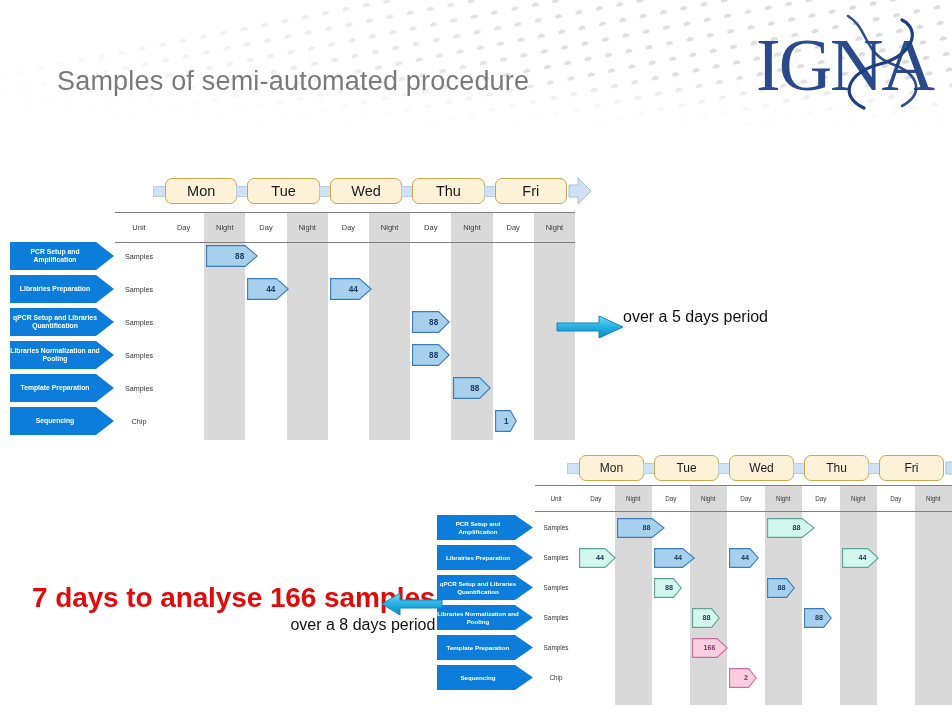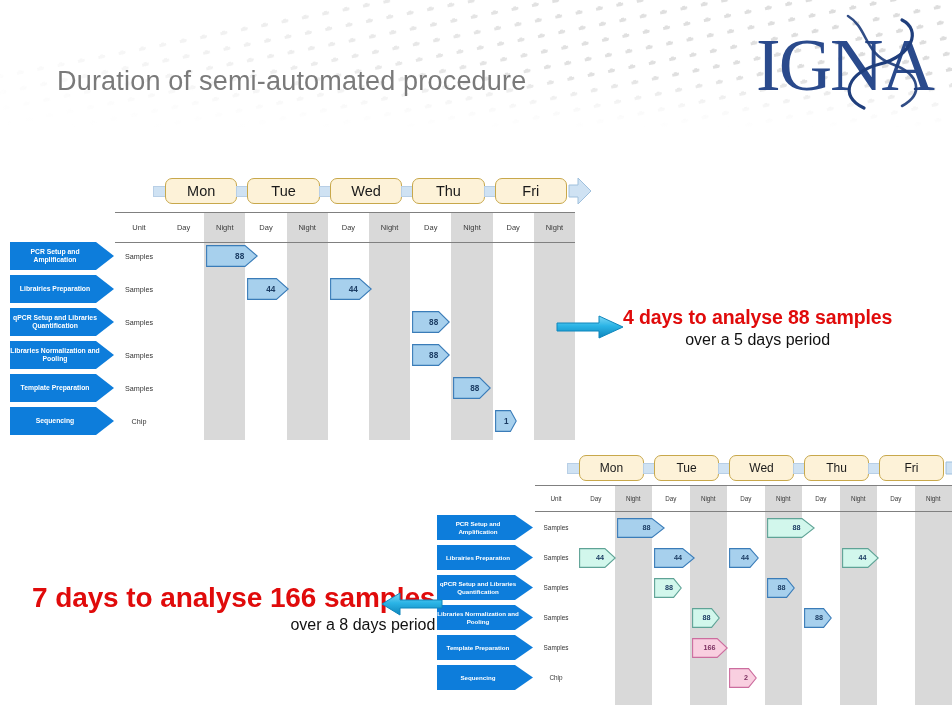--- a/index.html
+++ b/index.html
@@ -91,21 +91,21 @@
   .cyan-arrow{position:absolute;}
 </style>
 </head>
 <body>
 
 <div id="header-band">
   <div id="header-dots"></div>
   <div id="header-fade"></div>
 </div>
 
-<div id="slide-title">Duration of semi-automated procedure</div>
+<div id="slide-title">Samples of semi-automated procedure</div>
 
 <div id="logo">
   <svg width="190" height="102" viewBox="0 0 190 102">
     <g fill="none" stroke="#1F3E7C">
       <text x="4" y="78" font-family="Liberation Serif, serif" font-size="74" fill="#2A4A8C" stroke="none" letter-spacing="-2">IGNA</text>
       <path d="M150 8 C 170 18, 160 44, 128 52 C 96 60, 86 84, 112 96" stroke="#1F3E7C" stroke-width="3.2" fill="none" stroke-linecap="round"></path>
       <path d="M96 4 C 116 16, 112 42, 140 52 C 168 62, 172 82, 150 94" stroke="#1F3E7C" stroke-width="2.6" fill="none" stroke-linecap="round" opacity=".92"></path>
     </g>
   </svg>
 </div>
@@ -385,21 +385,20 @@
     <defs>
         <linearGradient id="cg1" x1="0" y1="0" x2="0" y2="1">
       <stop offset="0%" stop-color="#7FD8F5"></stop>
           <stop offset="45%" stop-color="#2BB4E6"></stop>
       <stop offset="100%" stop-color="#0E86BC"></stop>
     </linearGradient>
       </defs>
     <path d="M2 8 H44 V1 L68 12 L44 23 V16 H2 Z" fill="url(#cg1)" stroke="#0E86BC" stroke-width="1"></path>
   </svg>
   <div style="margin-left:68px;">
-    <div class="big">4 days to analyse 88 samples</div>
     <div class="small" style="text-align:center;">over a 5 days period</div>
   </div>
 </div>
 
 <div class="callout" id="callout-bottom" style="left:32px;top:582px;">
   <div style="display:inline-block;vertical-align:top;">
     <div class="big" style="font-size:28px;">7 days to analyse 166 samples</div>
     <div class="small" style="text-align:right;">over a 8 days period</div>
   </div>
   <svg class="cyan-arrow" style="left:348px;top:10px;" width="64" height="24" viewBox="0 0 64 24">

